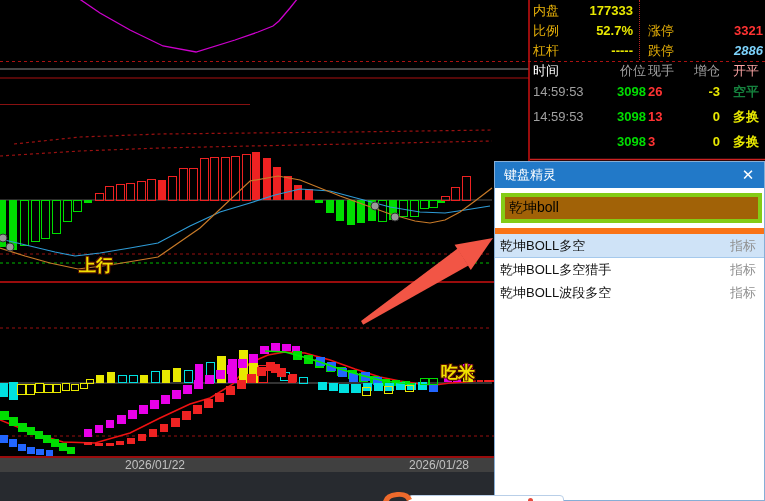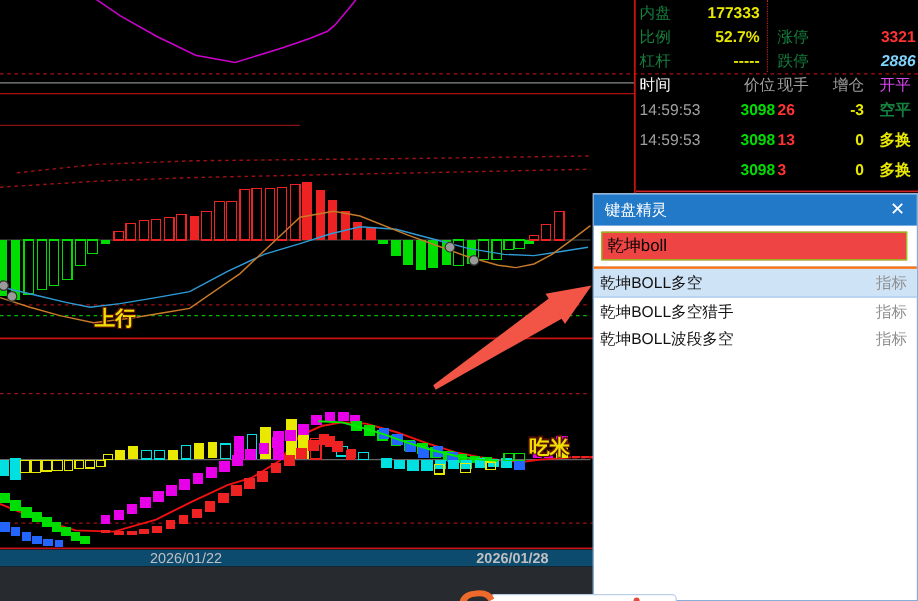--- a/index.html
+++ b/index.html
@@ -2,49 +2,49 @@
 <html><head>
 <meta charset="utf-8">
 <style>
   html,body{margin:0;padding:0;background:#000;width:765px;height:501px;overflow:hidden;
     font-family:"Liberation Sans","DejaVu Sans",sans-serif;}
   #stage{position:relative;width:765px;height:501px;background:#000;}
   #chart{position:absolute;left:0;top:0;z-index:1;}
   
   .quote-panel{position:absolute;left:530px;top:0;width:235px;height:60px;z-index:10;font-size:13px;}
   .q-row{position:absolute;left:0;width:235px;height:19px;line-height:19px;white-space:nowrap;}
-  .q-label{position:absolute;color:#15803d;}
+  .q-label{position:absolute;color:#eab308;}
   .q-value{position:absolute;text-align:right;font-weight:bold;}
   .q-divider{position:absolute;left:639px;top:0;height:60px;width:0;border-left:1px dotted #bb2222;z-index:10;}
   
   .tick-table{position:absolute;left:530px;top:63px;width:235px;height:97px;z-index:10;font-size:13px;}
   .t-row{position:absolute;left:0;width:235px;height:25px;line-height:25px;white-space:nowrap;}
   .t-cell{position:absolute;top:0;}
   .c-time{left:3px;width:80px;color:#a0a0a0;}
   .c-price{left:80px;width:36px;text-align:right;font-weight:bold;color:#00dd00;}
   .c-vol{left:118px;width:36px;text-align:left;font-weight:bold;color:#ff3333;}
   .c-oi{left:154px;width:36px;text-align:right;font-weight:bold;color:#e8e800;}
   .c-type{left:203px;width:32px;font-weight:bold;}
   .t-head .t-cell{color:#a0a0a0;font-weight:normal;}
   .t-head{height:16px;line-height:16px;}
   
   .kp-popup{position:absolute;left:494px;top:161px;width:271px;height:340px;background:#fff;
     border:1px solid #86aed6;box-sizing:border-box;z-index:20;}
   .kp-title{position:relative;height:26px;background:#2279c8;color:#fff;font-size:13px;line-height:26px;padding-left:9px;}
   .kp-close{position:absolute;right:8px;top:0;width:16px;height:26px;line-height:25px;text-align:center;
     color:#fff;font-size:15px;cursor:pointer;}
-  .kp-search{display:block;margin:5px 6px 0 6px;width:245px;height:22px;border:1px solid #84cc16;
-    font-size:14px;padding:0 4px;font-family:inherit;color:#000;background:#ef4444;}
+  .kp-search{display:block;margin:5px 6px 0 6px;width:245px;height:22px;border:4px solid #84cc16;
+    font-size:14px;padding:0 4px;font-family:inherit;color:#000;background:#a16207;}
   .kp-list{margin-top:6px;}
   .kp-item{position:relative;height:23px;line-height:23px;font-size:13px;color:#111;padding-left:5px;}
-  .kp-item.selected{background:#cfe3f7;border-top:2px solid #f97316;border-bottom:1px solid #a5c9ec;
+  .kp-item.selected{background:#cfe3f7;border-top:6px solid #f97316;border-bottom:1px solid #a5c9ec;
     margin-top:-1px;box-sizing:content-box;}
   .kp-item .kp-type{position:absolute;right:8px;top:0;color:#909090;}
   
-  .axis-strip{position:absolute;left:0;top:458px;width:494px;height:14px;background:#0c4a6e;z-index:6;}
+  .axis-strip{position:absolute;left:0;top:458px;width:494px;height:14px;background:#404040;z-index:6;}
   .axis-label{position:absolute;top:0;width:90px;text-align:center;color:#c0c0c0;font-size:12px;line-height:14px;}
   .footer-bar{position:absolute;left:0;top:472px;width:494px;height:29px;background:#272a2f;z-index:6;}
   
   .anno{position:absolute;color:#f0e000;font-weight:bold;font-size:17px;z-index:8;
     text-shadow:1px 1px 0 #5a1000,-1px -1px 0 #5a1000,1px -1px 0 #5a1000,-1px 1px 0 #5a1000;}
   #anno-up{left:79px;top:254px;}
   #anno-rice{left:441px;top:361px;}
   
   .bottom-box{position:absolute;left:408px;top:495px;width:154px;height:8px;background:#fff;
     border:1px solid #b9cfe8;border-radius:4px 4px 0 0;z-index:30;}
@@ -282,21 +282,21 @@
       </div>
     </div>
   <div class="q-divider"></div>
 
   <div class="tick-table" id="tick-table">
       <div class="t-row t-head" style="top: 0px;">
         <span class="t-cell c-time" style="color: #ffffff; font-weight: normal;">时间</span>
         <span class="t-cell c-price" style="color: rgb(160, 160, 160); font-weight: normal;">价位</span>
         <span class="t-cell c-vol" style="color: rgb(160, 160, 160); font-weight: normal;">现手</span>
         <span class="t-cell c-oi" style="color: rgb(160, 160, 160); font-weight: normal;">增仓</span>
-        <span class="t-cell c-type" style="color: #d946ef; font-weight: normal;">开平</span>
+        <span class="t-cell c-type" style="color: #fca5a5; font-weight: normal;">开平</span>
       </div>
       <div class="t-row" style="top: 16px;">
         <span class="t-cell c-time">14:59:53</span>
         <span class="t-cell c-price">3098</span>
         <span class="t-cell c-vol">26</span>
         <span class="t-cell c-oi">-3</span>
         <span class="t-cell c-type" style="color: #15803d;">空平</span>
       </div>
       <div class="t-row" style="top: 41px;">
         <span class="t-cell c-time">14:59:53</span>
@@ -311,21 +311,21 @@
         <span class="t-cell c-oi">0</span>
         <span class="t-cell c-type" style="color: rgb(232, 232, 0);">多换</span>
       </div>
     </div>
 
   <div class="anno" id="anno-up">上行</div>
   <div class="anno" id="anno-rice">吃米</div>
 
   <div class="axis-strip">
     <div class="axis-label" style="left:110px;">2026/01/22</div>
-    <div class="axis-label" style="left:382px;font-weight:bold;">2026/01/28</div>
+    <div class="axis-label" style="left:394px;">2026/01/28</div>
   </div>
   <div class="footer-bar"></div>
 
   <div class="kp-popup">
     <div class="kp-title">
       <span>键盘精灵</span>
       <span class="kp-close">✕</span>
     </div>
     <input class="kp-search" value="乾坤boll" style="">
     <div class="kp-list" id="kp-list">

